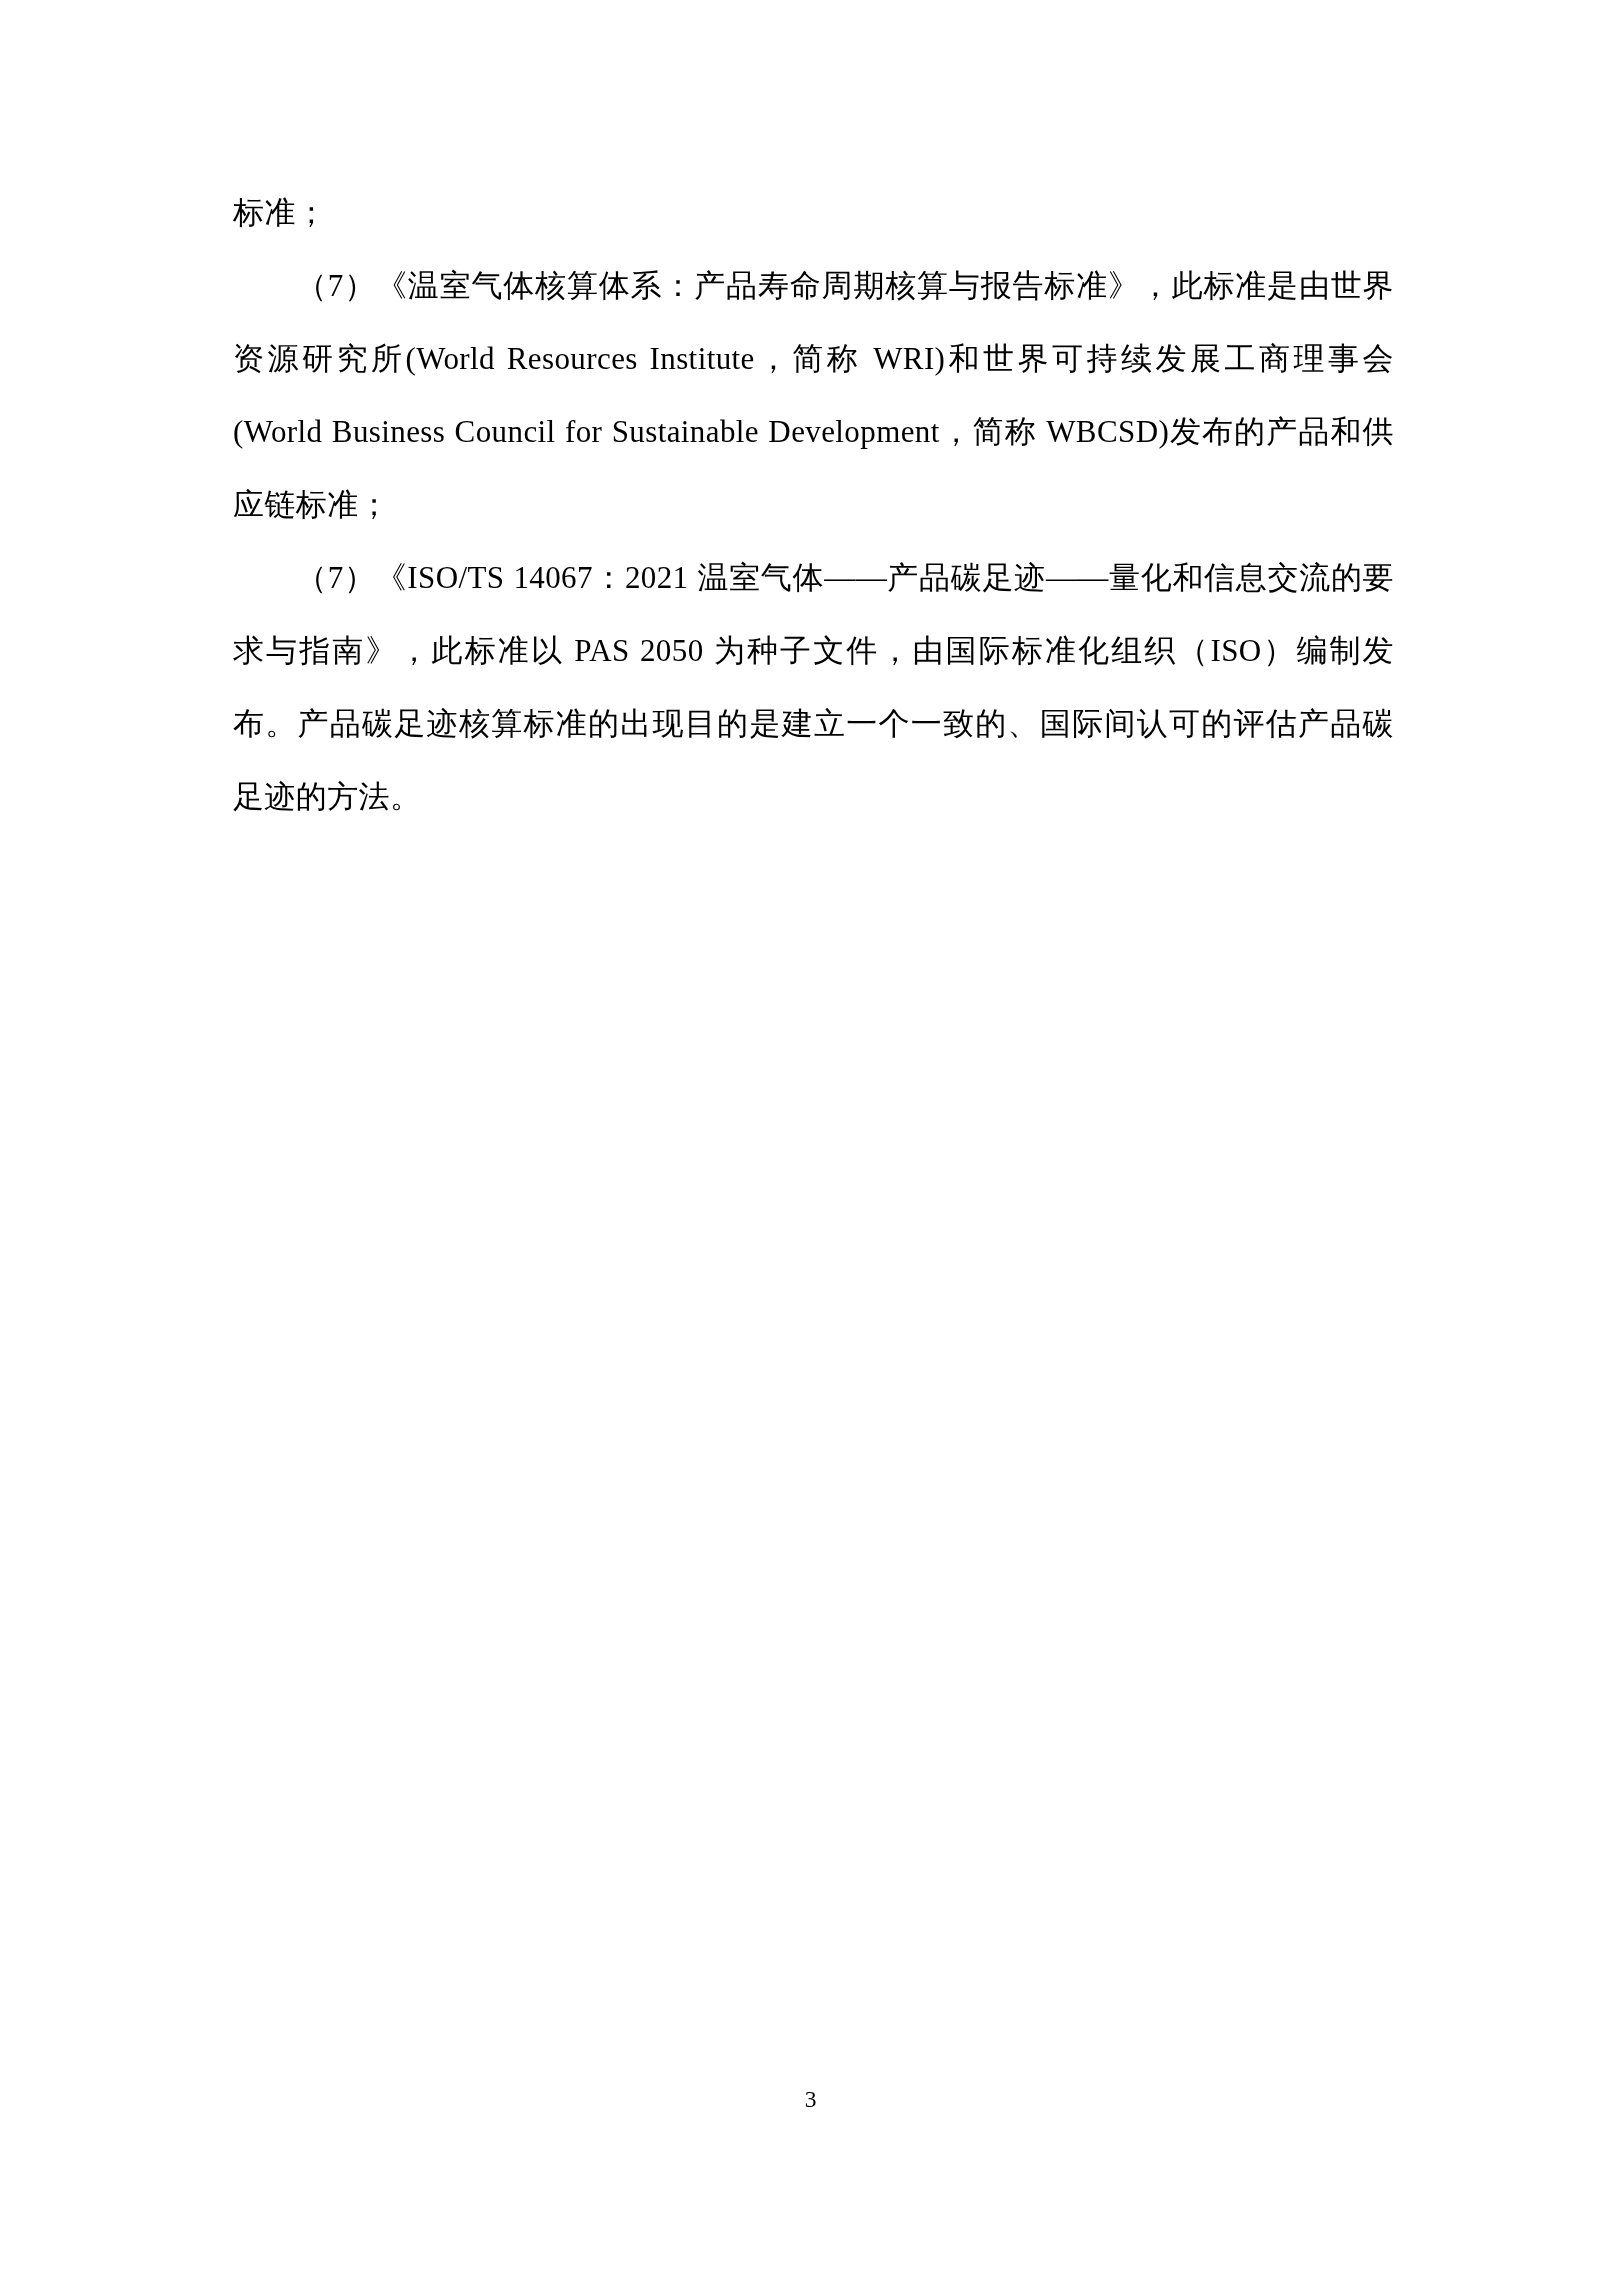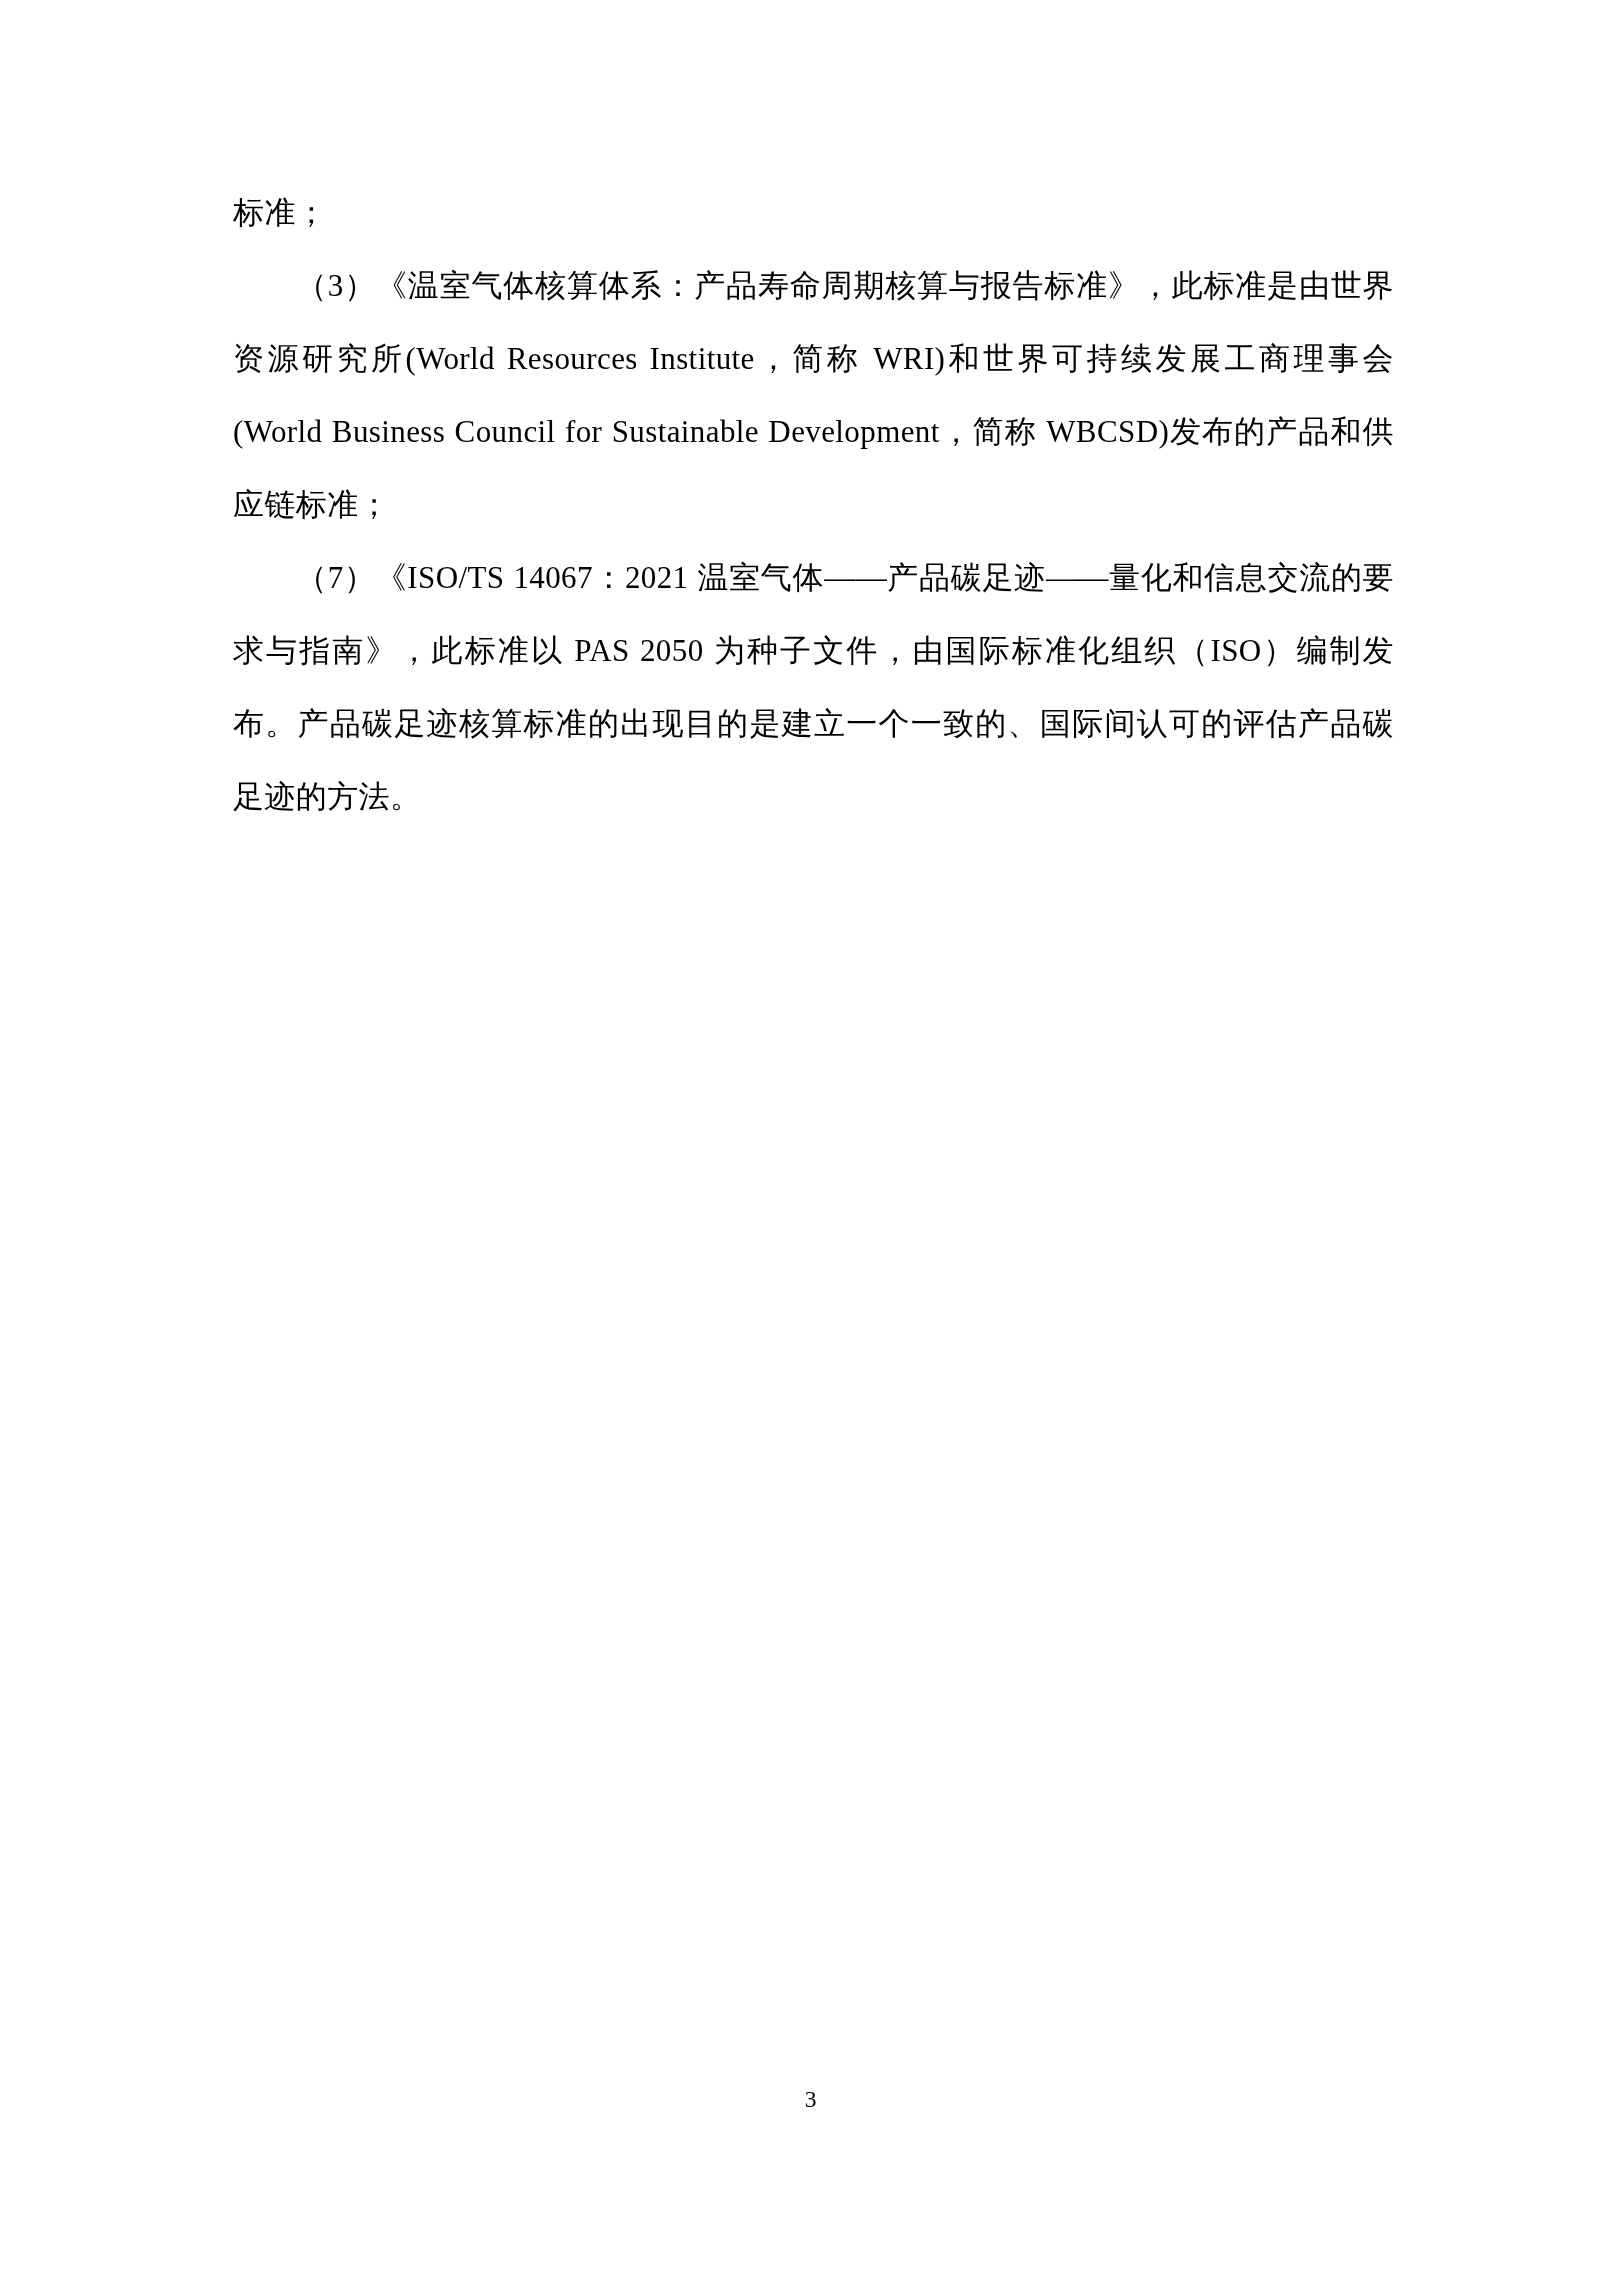--- a/index.html
+++ b/index.html
@@ -54,21 +54,21 @@
 </style>
 </head>
 <body>
 
 <div class="page">
 
   <div class="content">
 
     <p class="para">标准；</p>
 
-    <p class="para indent">（3）《温室气体核算体系：产品寿命周期核算与报告标准》，此标准是由世界资源研究所(World Resources Institute，简称 WRI)和世界可持续发展工商理事会(World Business Council for Sustainable Development，简称 WBCSD)发布的产品和供应链标准；</p>
+    <p class="para indent">（7）《温室气体核算体系：产品寿命周期核算与报告标准》，此标准是由世界资源研究所(World Resources Institute，简称 WRI)和世界可持续发展工商理事会(World Business Council for Sustainable Development，简称 WBCSD)发布的产品和供应链标准；</p>
 
     <p class="para indent">（7）《ISO/TS 14067：2021 温室气体——产品碳足迹——量化和信息交流的要求与指南》，此标准以 PAS 2050 为种子文件，由国际标准化组织（ISO）编制发布。产品碳足迹核算标准的出现目的是建立一个一致的、国际间认可的评估产品碳足迹的方法。</p>
 
   </div>
 
   <div class="pagenum">3</div>
 
 </div>
 
 

